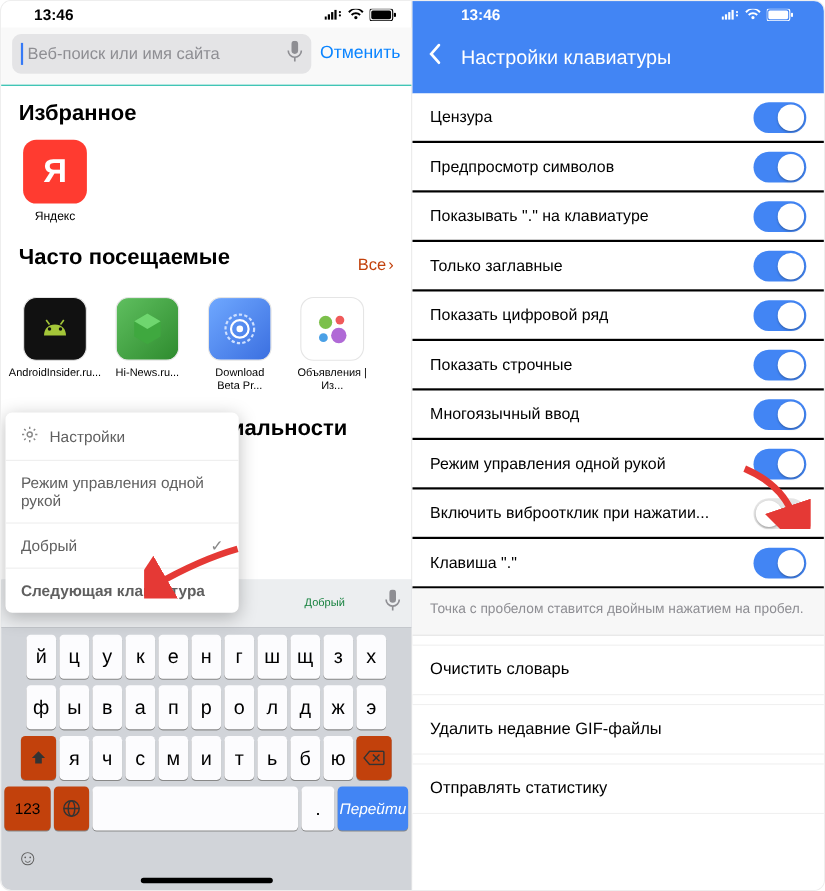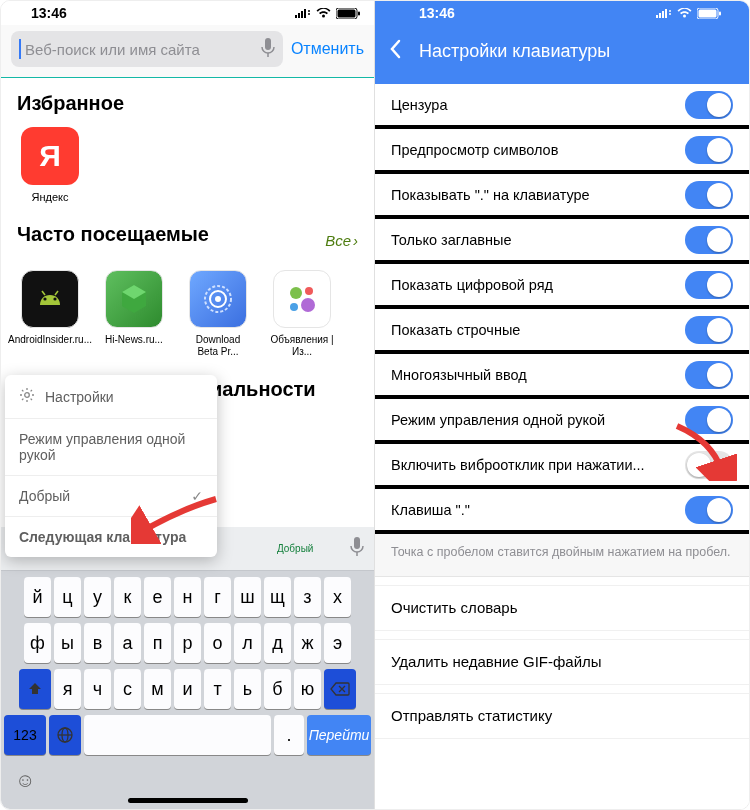--- a/index.html
+++ b/index.html
@@ -18,21 +18,21 @@
   
   .search-row { display:flex; align-items:center; gap:8px; padding:6px 10px 10px 10px; border-bottom:1px solid #14b8a6; background:#f9f9f9; }
   .search-box { flex:1; height:36px; background:#e4e4e6; border-radius:8px; display:flex; align-items:center; padding:0 8px; color:#8e8e93; font-size:15px; position:relative; }
   .cursor { width:2px; height:20px; background:#3579f6; margin-right:4px; }
   .mic { margin-left:auto; color:#8e8e93; }
   .cancel { color:#0a84ff; font-size:16px; }
 
   .section { padding:14px 16px 6px 16px; }
   .section h2 { font-size:20px; font-weight:700; margin-bottom:12px; }
   .section-head { display:flex; justify-content:space-between; align-items:center; margin-bottom:12px; }
-  .section-head .all { color:#4d7c0f; font-size:15px; display:flex; gap:2px;font-style:italic; }
+  .section-head .all { color:#c2410c; font-size:15px; display:flex; gap:2px; }
 
   .fav-grid { display:flex; gap:18px; }
   .fav-item { width:66px; display:flex; flex-direction:column; align-items:center; font-size:11px; text-align:center; }
   .fav-icon { width:58px; height:58px; border-radius:12px; margin-bottom:6px; display:flex; align-items:center; justify-content:center; font-size:30px; font-weight:700; color:#fff; }
   .fav-icon.y { background:#ff3b30; font-family: Arial; }
 
   .freq-grid { display:flex; gap:18px; }
   .freq-item { width:66px; display:flex; flex-direction:column; align-items:center; font-size:10px; text-align:center; line-height:1.2; }
   .freq-icon { width:58px; height:58px; border-radius:12px; margin-bottom:6px; display:flex; align-items:center; justify-content:center; border:1px solid #e5e5e5; overflow:hidden; }
 
@@ -40,21 +40,21 @@
   .kb-wrap { position:absolute; bottom:0; left:0; width:100%; background:#d1d4d9; padding-bottom:6px; }
   .kb-suggest { height:44px; background:#eceef0; display:flex; align-items:center; padding:0 6px; border-bottom:1px solid #c4c7cc; }
   .kb-suggest .g { width:28px; height:28px; border-radius:50%; display:flex; align-items:center; justify-content:center; font-weight:700; font-size:18px; margin-right:4px; }
   .suggest { flex:1; text-align:center; font-size:10px; color:#15803d; }
   .suggest.mid { border-left:1px solid #c4c7cc; border-right:1px solid #c4c7cc; }
   .kb-mic { color:#8e8e93; padding:0 4px; }
 
   .kb-rows { padding:6px 3px 0 3px; }
   .kb-row { display:flex; gap:3px; justify-content:center; margin-bottom:6px; }
   .key { background:#fcfcfe; border-radius:4px; box-shadow:0 1px 0 #888; width:27px; height:40px; display:flex; align-items:center; justify-content:center; font-size:18px; }
-  .key.sp { background:#1d4ed8; }
+  .key.sp { background:#c2410c; }
   .key.wide { flex:1; }
   .key.go { background:#4285f4; color:#ffffff; font-size:14px; width:64px;font-style:italic; }
   .key.num { width:42px; font-size:14px; }
   .kb-bottom { display:flex; justify-content:space-between; align-items:center; padding:8px 14px 0 14px; }
   .emoji { font-size:20px; color:#5f5f5f; }
   .home-ind { width:120px; height:5px; background:#000; border-radius:3px; margin:6px auto 2px auto; }
 
   
   .popup { position:absolute; left:4px; bottom:254px; width:212px; background:#fff; border-radius:6px; box-shadow:0 4px 16px rgba(0,0,0,0.25); overflow:hidden; z-index:5; }
   .popup-item { padding:12px 14px; font-size:14px; color:#5f5f5f; border-bottom:1px solid #eee; display:flex; align-items:center; gap:10px; }
@@ -65,21 +65,21 @@
   
   .arrow { position:absolute; z-index:10; pointer-events:none; }
 
   
   .r-header { background:#4285f4; color:#fff; padding:0px 14px 20px 14px; }
   .r-title-row { display:flex; align-items:center; gap:18px; margin-top:14px; }
   .r-title { font-size:18px; font-weight:400; }
   .r-back { font-size:20px; }
 
   .settings-list { background:#fff; }
-  .s-row { height:45px; display:flex; align-items:center; justify-content:space-between; padding:0 16px; font-size:14.5px; border-bottom:4px solid #000000; }
+  .s-row { height:45px; display:flex; align-items:center; justify-content:space-between; padding:0 16px; font-size:14.5px; border-bottom:2px solid #000000; }
   .switch { width:48px; height:28px; border-radius:14px; position:relative; flex-shrink:0; }
   .switch.on { background:#4285f4; }
   .switch.off { background:#e5e5e5; }
   .knob { position:absolute; width:24px; height:24px; background:#fff; border-radius:50%; top:2px; box-shadow:0 1px 2px rgba(0,0,0,0.3); }
   .switch.on .knob { right:2px; }
   .switch.off .knob { left:2px; }
   .hint { font-size:12.5px; color:#8e8e93; padding:10px 16px 14px 16px; background:#f7f7f7; border-bottom:1px solid #e5e5e5; line-height:1.4; }
   .action-row { height:46px; display:flex; align-items:center; padding:0 16px; font-size:15px; border-bottom:1px solid #f0f0f0; border-top:1px solid #f0f0f0; margin-top:8px; background:#fff; }
   .fade { position:absolute; bottom:0; left:0; width:100%; height:40px; background:linear-gradient(to bottom, rgba(255,255,255,0), #fff); z-index:4; }
 </style>

